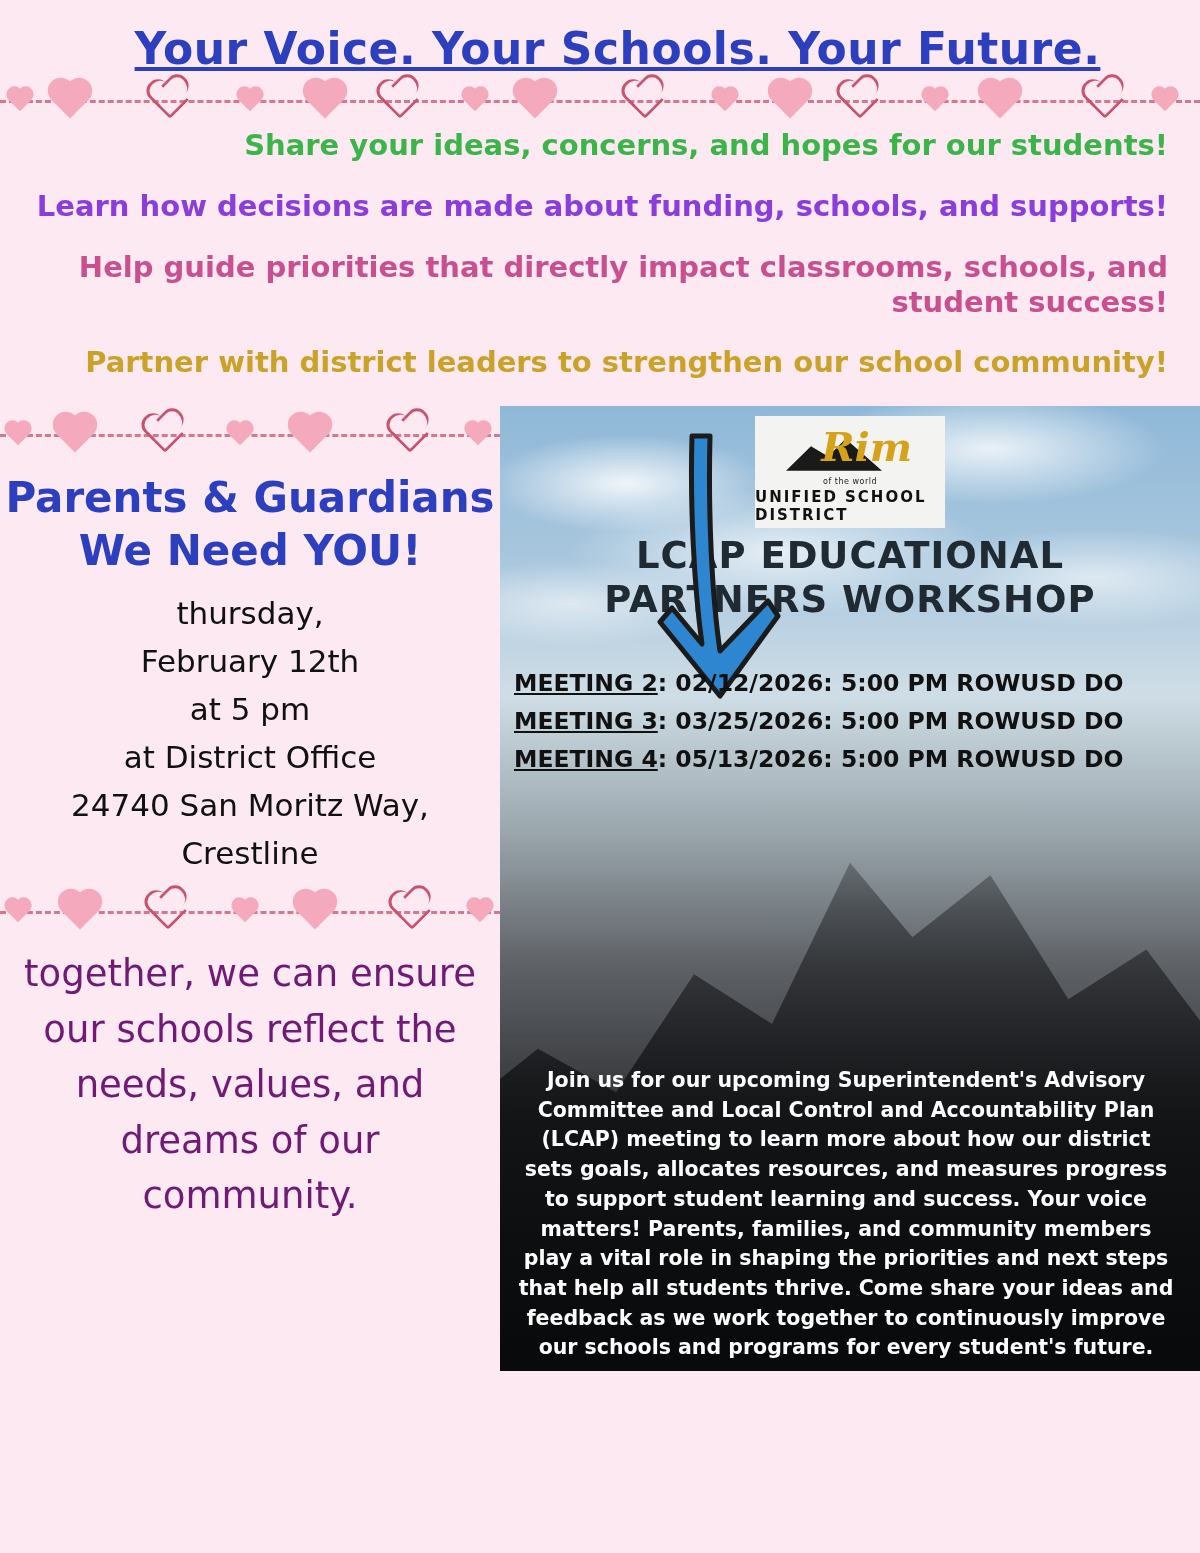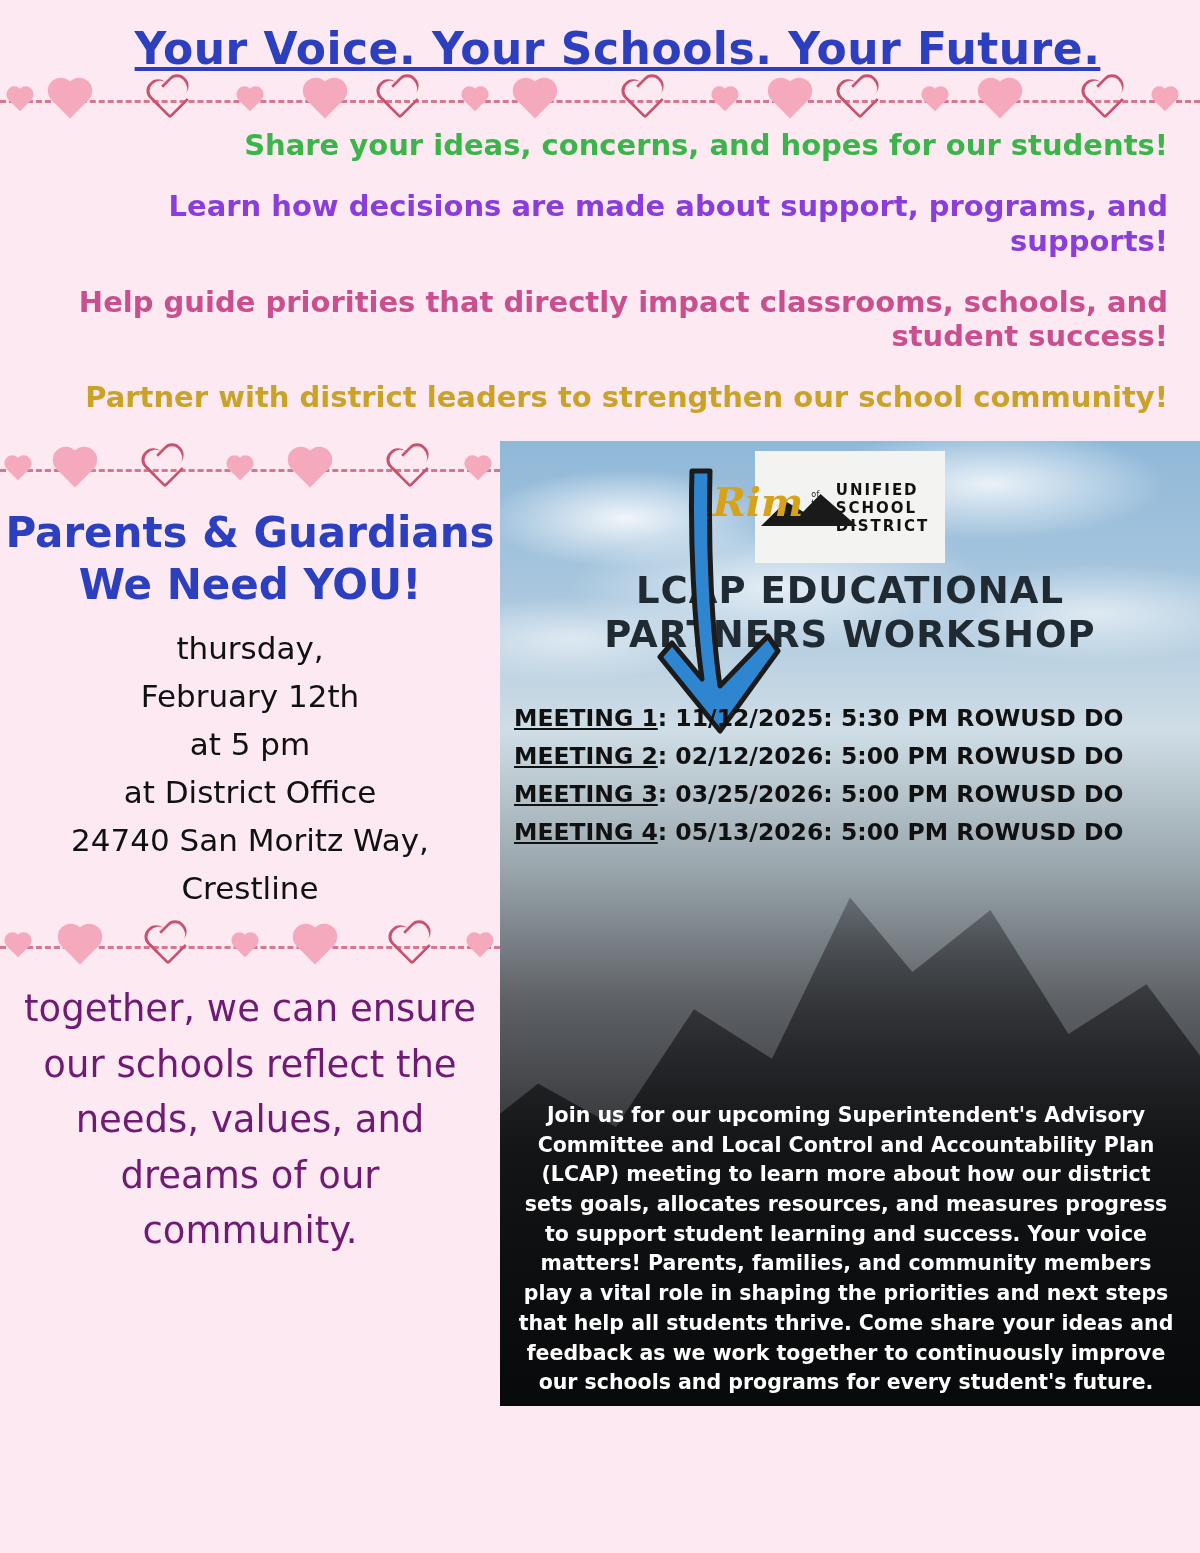--- a/index.html
+++ b/index.html
@@ -193,21 +193,21 @@
   }
   .logo-box {
     position: absolute;
     top: 10px;
     left: 50%;
     transform: translateX(-50%);
     width: 190px;
     height: 112px;
     background: #f3f3f1;
     display: flex;
-    flex-direction: row;
+    flex-direction: column;
     align-items: center;
     justify-content: center;
   }
   .logo-mark {
     position: relative;
     width: 140px;
     height: 62px;
   }
   .logo-mountain {
     position: absolute;
@@ -311,21 +311,21 @@
     <div class="h" style="left:790px;"></div>
     <div class="h open" style="left:860px;"></div>
     <div class="h small" style="left:935px;"></div>
     <div class="h" style="left:1000px;"></div>
     <div class="h open" style="left:1105px;"></div>
     <div class="h small" style="left:1165px;"></div>
   </div>
 
 
   <div class="bullet b-green">Share your ideas, concerns, and hopes for our students!</div>
-  <div class="bullet b-purple">Learn how decisions are made about support, programs, and supports!</div>
+  <div class="bullet b-purple">Learn how decisions are made about funding, schools, and supports!</div>
   <div class="bullet b-pink">Help guide priorities that directly impact classrooms, schools, and student success!</div>
   <div class="bullet b-gold">Partner with district leaders to strengthen our school community!</div>
 
   <div class="lower">
 
     <div class="left-col">
 
       <div class="heart-divider short">
         <div class="dline"></div>
         <div class="h small" style="left:18px;"></div>
@@ -383,23 +383,20 @@
           <div>LCAP  EDUCATIONAL</div>
           <div>PARTNERS WORKSHOP</div>
         </div>
 
         <svg class="arrow" viewBox="0 0 190 290">
           <path d="M60 10 C 58 90, 62 170, 70 225 L 118 175 L 128 190 L 70 270 L 10 196 L 22 182 L 52 218 C 44 160, 40 80, 42 10 Z" fill="#2e86d0" stroke="#1b1b1b" stroke-width="5" stroke-linejoin="round"></path>
         </svg>
 
         <div class="meetings">
           <div>
-            <span class="lbl">MEETING 1</span><span>: 11/12/2025: 5:30 PM  ROWUSD DO</span>
-          </div>
-          <div>
             <span class="lbl">MEETING 2</span><span>: 02/12/2026: 5:00 PM ROWUSD DO</span>
           </div>
           <div>
             <span class="lbl">MEETING 3</span><span>: 03/25/2026: 5:00 PM ROWUSD DO</span>
           </div>
           <div>
             <span class="lbl">MEETING 4</span><span>: 05/13/2026: 5:00 PM ROWUSD DO</span>
           </div>
         </div>
 

